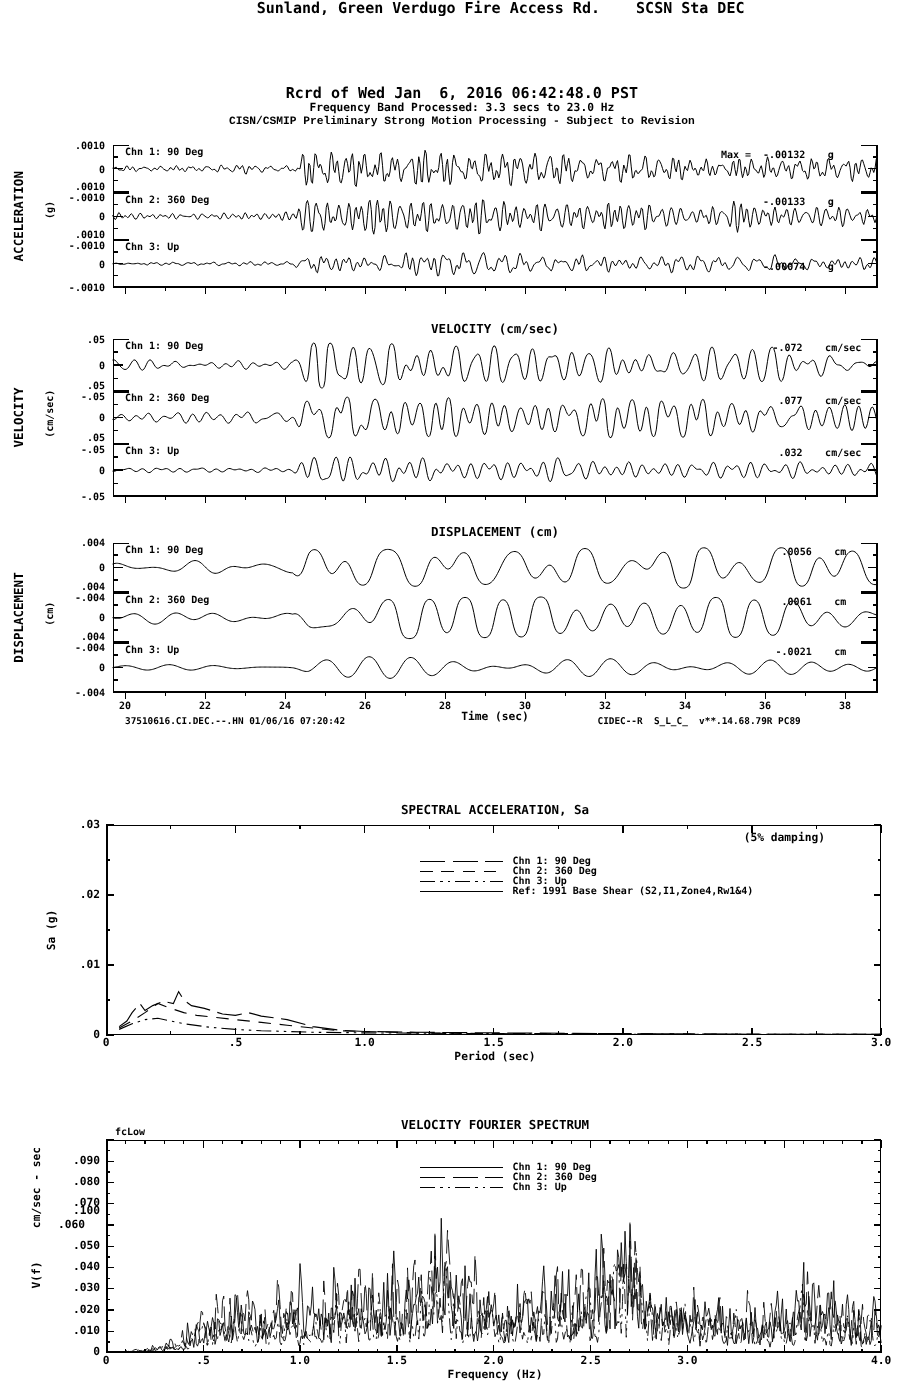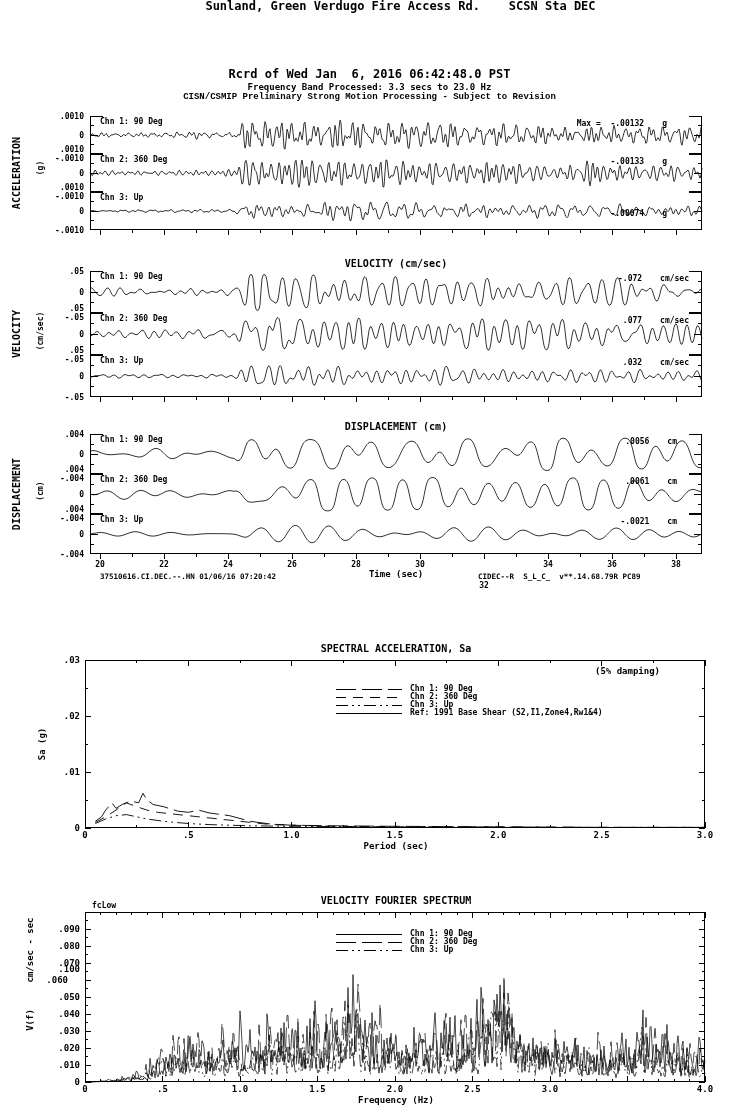--- a/index.html
+++ b/index.html
@@ -281,21 +281,21 @@
     <div class="abs f8 b tr" style="left:34px;top:530px;width:50px;">0</div>
     <div class="abs f8 b tr" style="left:34px;top:550px;width:50px;">-.004</div>
     <div class="abs f8 b" style="left:100px;top:515px;">Chn 3: Up</div>
     <div class="abs f8 b tr" style="right:62px;top:517px;"><span>-.0021</span><span style="margin-left:18px;">cm</span></div>
     <div class="abs f8 b tc" style="left:88px;top:560px;width:24px;">20</div>
     <div class="abs f8 b tc" style="left:152px;top:560px;width:24px;">22</div>
     <div class="abs f8 b tc" style="left:216px;top:560px;width:24px;">24</div>
     <div class="abs f8 b tc" style="left:280px;top:560px;width:24px;">26</div>
     <div class="abs f8 b tc" style="left:344px;top:560px;width:24px;">28</div>
     <div class="abs f8 b tc" style="left:408px;top:560px;width:24px;">30</div>
-    <div class="abs f8 b tc" style="left:472px;top:560px;width:24px;margin-top:21px;">32</div>
+    <div class="abs f8 b tc" style="left:472px;top:560px;width:24px;">32</div>
     <div class="abs f8 b tc" style="left:536px;top:560px;width:24px;">34</div>
     <div class="abs f8 b tc" style="left:600px;top:560px;width:24px;">36</div>
     <div class="abs f8 b tc" style="left:664px;top:560px;width:24px;">38</div>
     <svg width="620" height="169" style="left:85px;top:660px;">
       <rect x="0.5" y="0.5" width="619" height="167" fill="none" stroke="#000"></rect>
       <line x1="0" y1="162" x2="0" y2="168" stroke="#000" stroke-width="1"></line>
       <line x1="0" y1="0" x2="0" y2="6" stroke="#000" stroke-width="1"></line>
       <line x1="103.33333333333333" y1="162" x2="103.33333333333333" y2="168" stroke="#000" stroke-width="1"></line>
       <line x1="103.33333333333333" y1="0" x2="103.33333333333333" y2="6" stroke="#000" stroke-width="1"></line>
       <line x1="206.66666666666666" y1="162" x2="206.66666666666666" y2="168" stroke="#000" stroke-width="1"></line>

